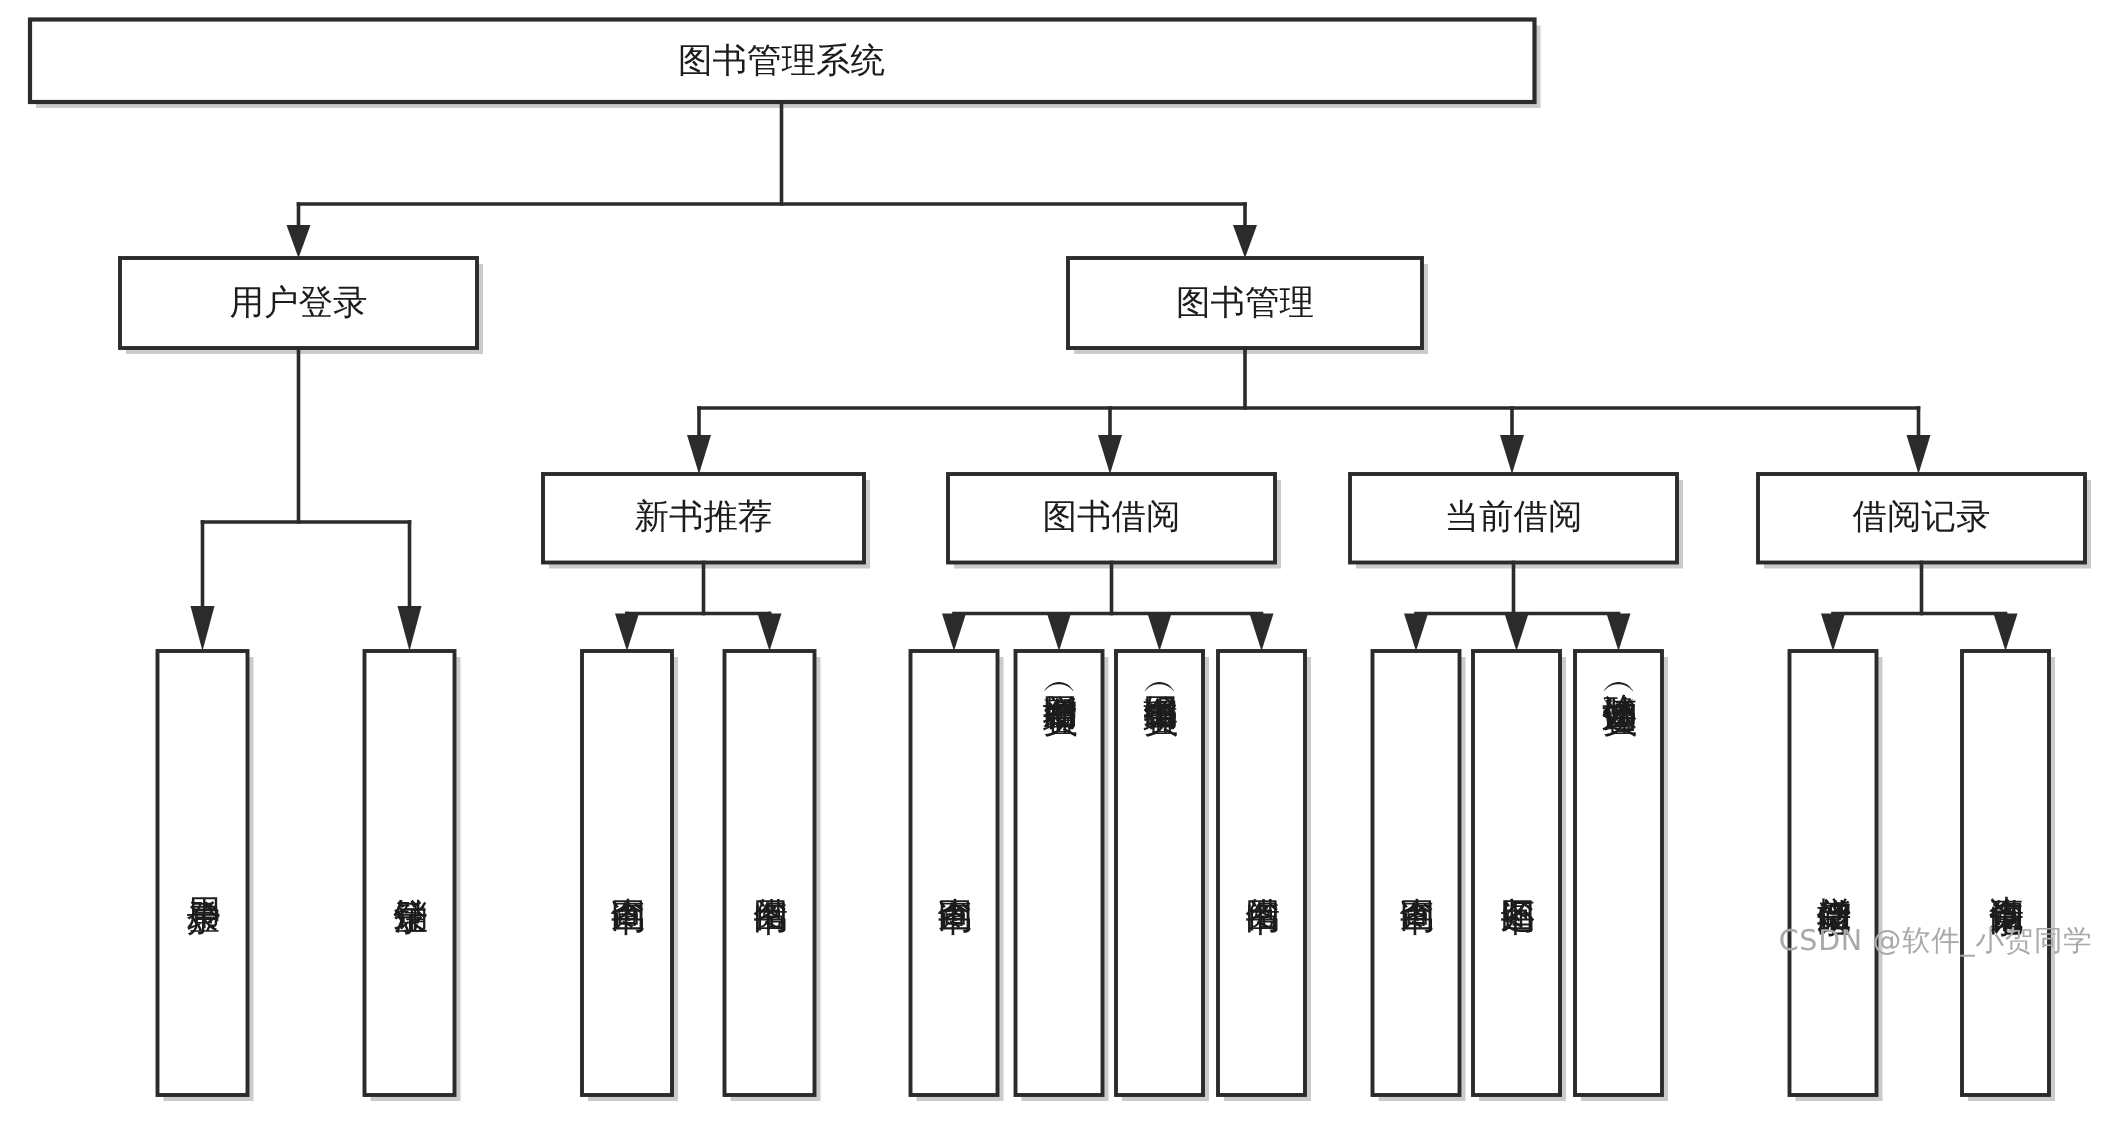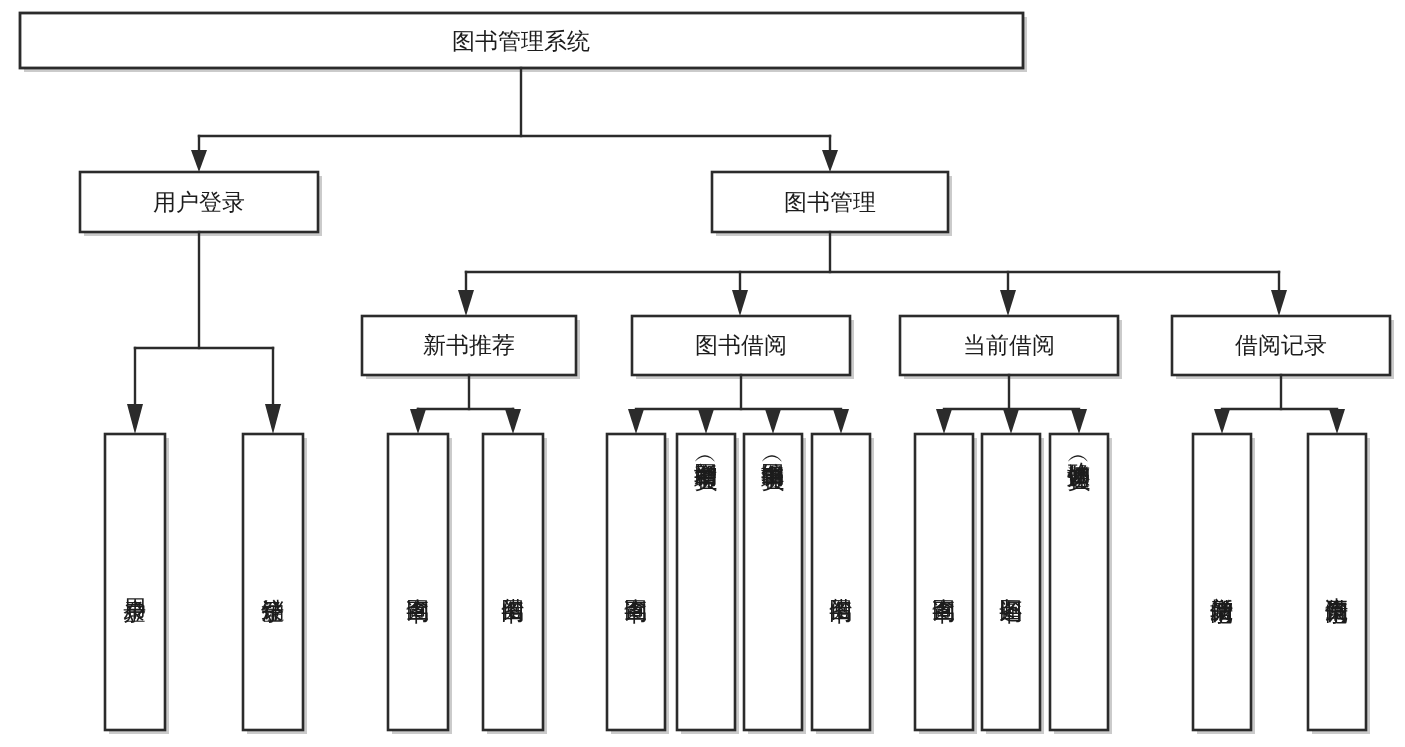--- a/index.html
+++ b/index.html
@@ -276,14 +276,15 @@
     <span class="vtext">确认归还（管理员）</span>
   </div>
 
   <div class="leaf-fo-box" style="left:1193px; top:434px; width:58px; height:296px;">
     <span class="vtext">新增借阅记录</span>
   </div>
   <div class="leaf-fo-box" style="left:1308px; top:434px; width:58px; height:296px;">
     <span class="vtext">查询借阅记录</span>
   </div>
 
+  <div id="watermark">CSDN @软件_小贺同学</div>
 
 </div>
 
 </body></html>

